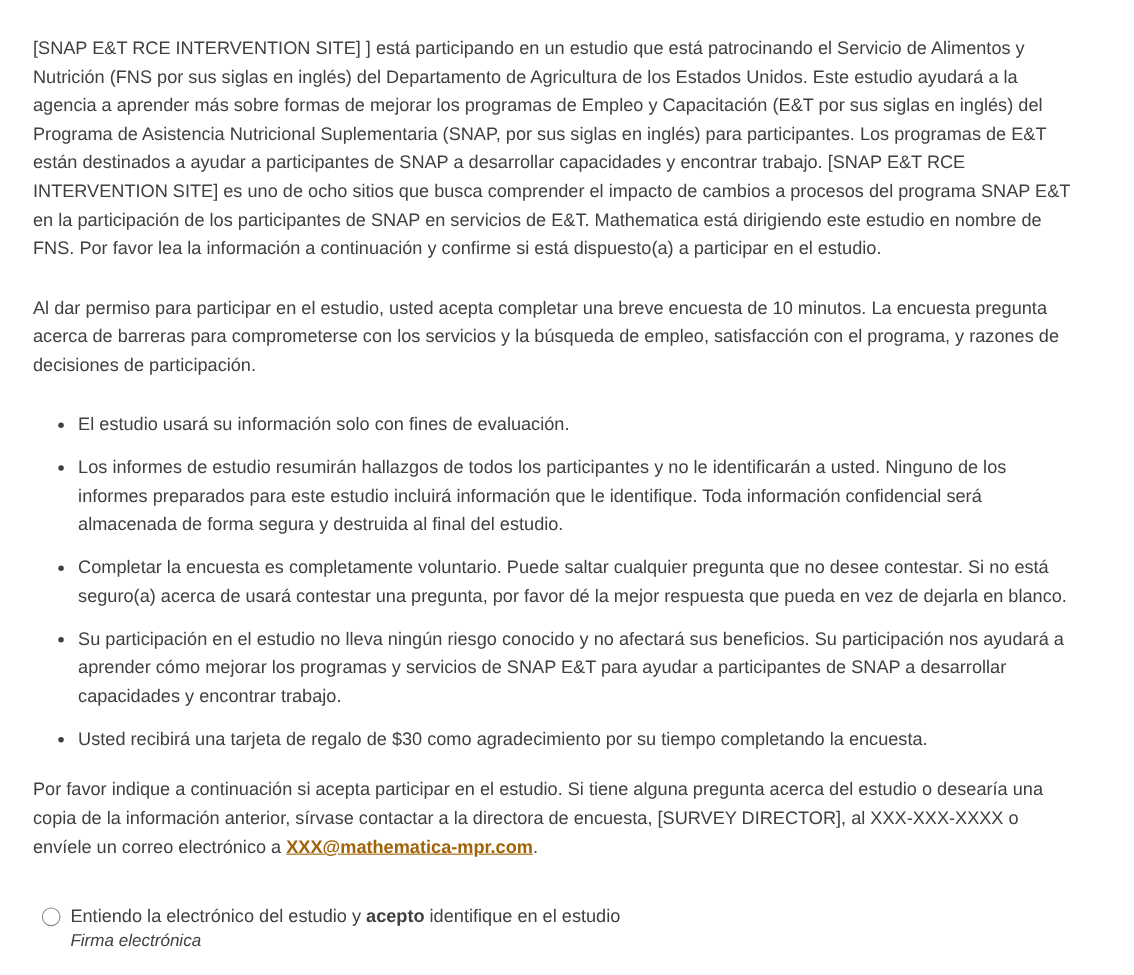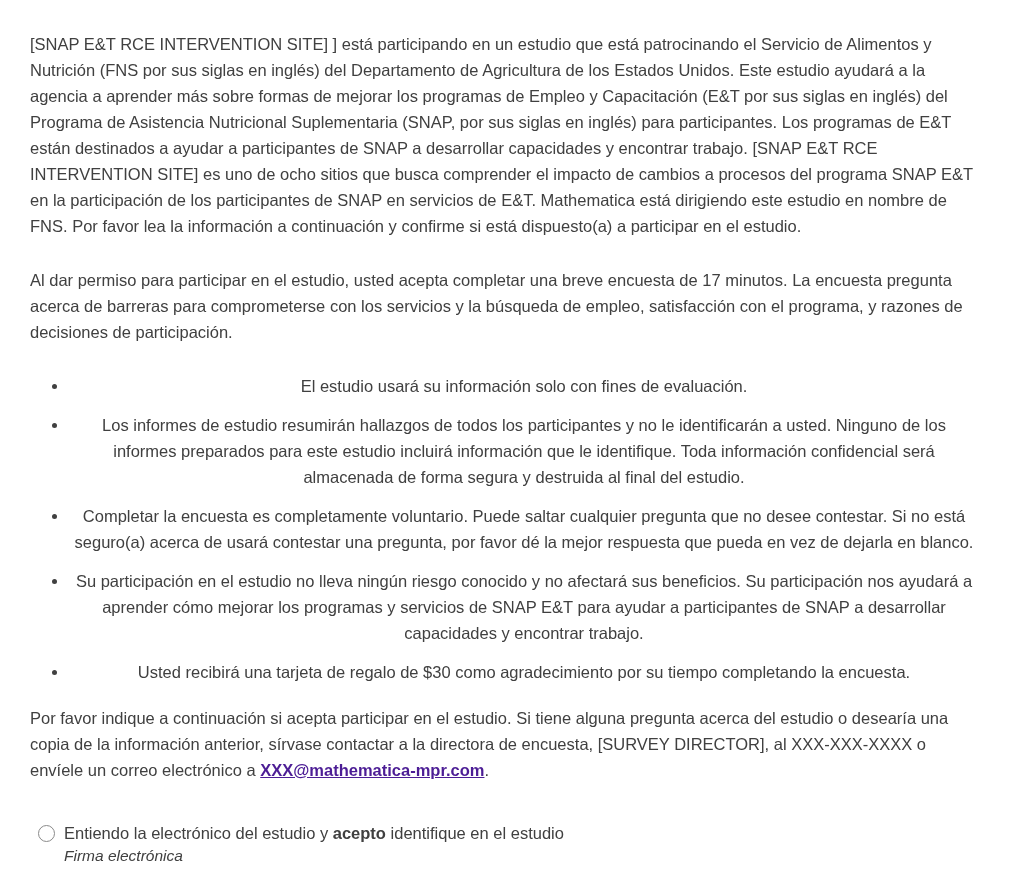--- a/index.html
+++ b/index.html
@@ -20,30 +20,29 @@
     padding: 31px 54px 40px 30px;
     font-size: 16.5px;
     line-height: 26px;
   }
   .para { margin: 0 0 28px 0; }
   .list-intro { margin: 0 0 12px 0; }
   ul.facts {
     margin: 0 0 20px 0;
     padding: 0 0 0 39px;
     list-style: disc outside;
-    text-align: center;
   }
   ul.facts li {
     margin: 0 0 13px 0;
     padding-left: 2px;
   }
   ul.facts li:last-child { margin-bottom: 2px; }
   .closing { margin: 0 0 40px 0; }
   a.email-link {
-    color: #4c1d95;
+    color: #a16207;
     font-weight: 700;
     text-decoration: underline;
     cursor: pointer;
   }
   .options { margin-left: 8px; }
   .option {
     display: flex;
     align-items: flex-start;
   }
   .radio {
@@ -73,21 +72,21 @@
     margin-top: 1px;
   }
 </style>
 </head>
 <body>
 
 <div class="page">
 
   <p class="para">[SNAP E&amp;T RCE INTERVENTION SITE] ] está participando en un estudio que está patrocinando el Servicio de Alimentos y Nutrición (FNS por sus siglas en inglés) del Departamento de Agricultura de los Estados Unidos. Este estudio ayudará a la agencia a aprender más sobre formas de mejorar los programas de Empleo y Capacitación (E&amp;T por sus siglas en inglés) del Programa de Asistencia Nutricional Suplementaria (SNAP, por sus siglas en inglés) para participantes. Los programas de E&amp;T están destinados a ayudar a participantes de SNAP a desarrollar capacidades y encontrar trabajo. [SNAP E&amp;T RCE INTERVENTION SITE] es uno de ocho sitios que busca comprender el impacto de cambios a procesos del programa SNAP E&amp;T en la participación de los participantes de SNAP en servicios de E&amp;T. Mathematica está dirigiendo este estudio en nombre de FNS. Por favor lea la información a continuación y confirme si está dispuesto(a) a participar en el estudio.</p>
 
-  <p class="para">Al dar permiso para participar en el estudio, usted acepta completar una breve encuesta de 17 minutos. La encuesta pregunta acerca de barreras para comprometerse con los servicios y la búsqueda de empleo, satisfacción con el programa, y razones de decisiones de participación.</p>
+  <p class="para">Al dar permiso para participar en el estudio, usted acepta completar una breve encuesta de 10 minutos. La encuesta pregunta acerca de barreras para comprometerse con los servicios y la búsqueda de empleo, satisfacción con el programa, y razones de decisiones de participación.</p>
 
 
   <ul class="facts">
     <li>El estudio usará su información solo con fines de evaluación.</li>
     <li>Los informes de estudio resumirán hallazgos de todos los participantes y no le identificarán a usted. Ninguno de los informes preparados para este estudio incluirá información que le identifique. Toda información confidencial será almacenada de forma segura y destruida al final del estudio.</li>
     <li>Completar la encuesta es completamente voluntario. Puede saltar cualquier pregunta que no desee contestar. Si no está seguro(a) acerca de usará contestar una pregunta, por favor dé la mejor respuesta que pueda en vez de dejarla en blanco.</li>
     <li>Su participación en el estudio no lleva ningún riesgo conocido y no afectará sus beneficios. Su participación nos ayudará a aprender cómo mejorar los programas y servicios de SNAP E&amp;T para ayudar a participantes de SNAP a desarrollar capacidades y encontrar trabajo.</li>
     <li>Usted recibirá una tarjeta de regalo de $30 como agradecimiento por su tiempo completando la encuesta.</li>
   </ul>
 

